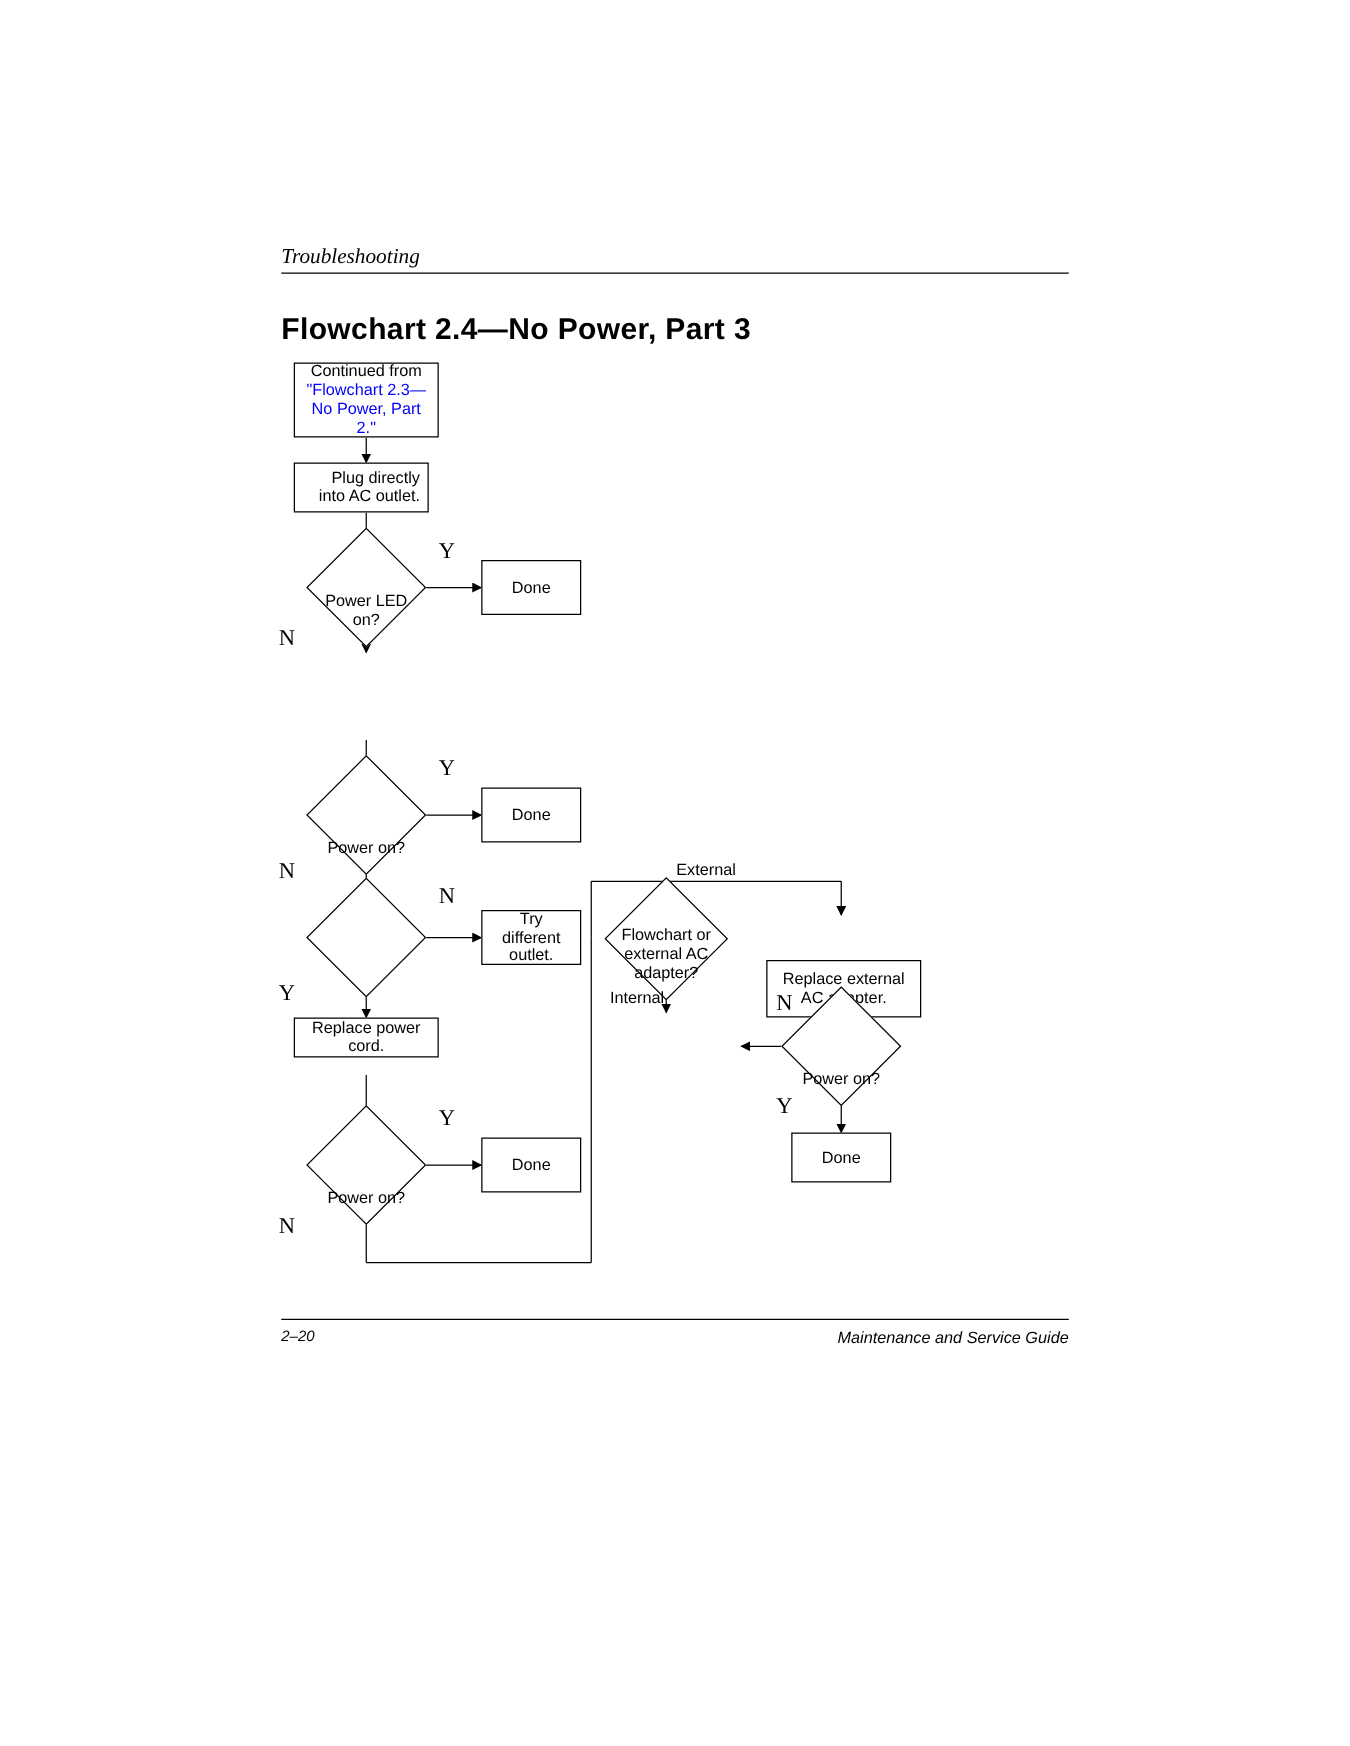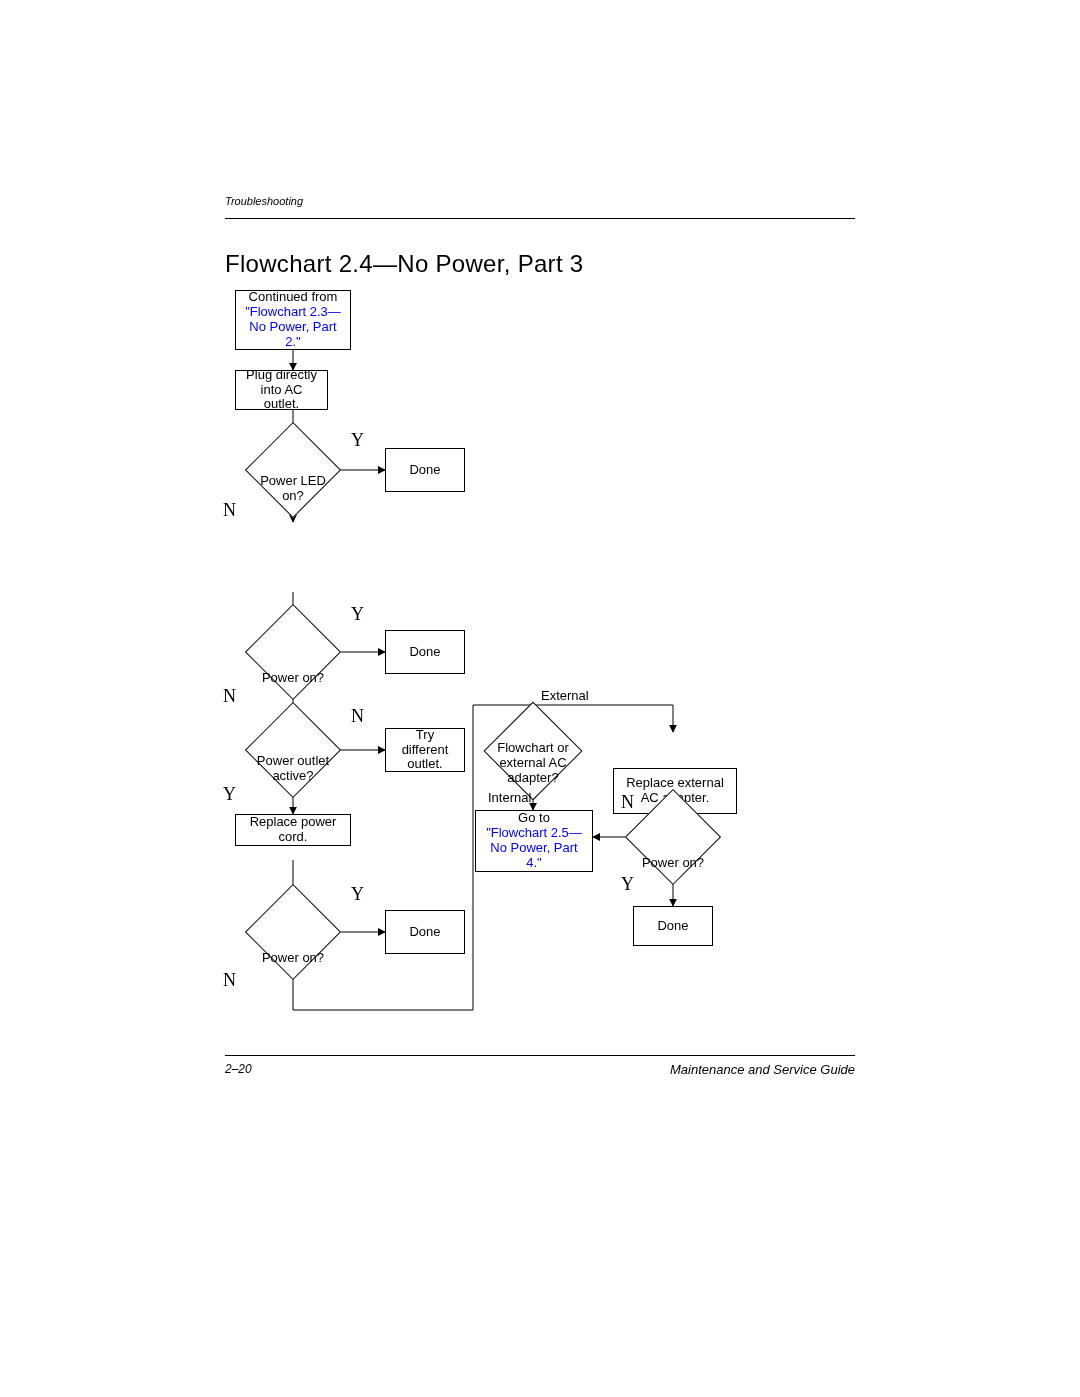--- a/index.html
+++ b/index.html
@@ -12,25 +12,26 @@
     color: #000;
   }
   .rule {
     position: absolute;
     height: 1px;
     background: #000;
   }
   .header-label {
     position: absolute;
     font-style: italic;
-    font-size: 11px;
+    font-size: 17px;
+    font-family: Liberation Serif, serif;
   }
   .title {
     position: absolute;
-    font-weight: normal;
+    font-weight: bold;
     font-size: 24px;
     letter-spacing: .3px;
   }
   .footer-page {
     position: absolute;
     font-style: italic;
     font-size: 12px;
   }
   .footer-guide {
     position: absolute;
@@ -150,21 +151,21 @@
     <line x1="392" y1="547" x2="360" y2="547" stroke="#000" stroke-width="1" marker-end="url(#arr)"></line>
   </svg>
 
   <div class="node-rect z1" style="left:2px; top:0px; width:116px; height:60px;">
     <span>
       <span>Continued from</span><br>
       <span class="link">"Flowchart 2.3—No Power, Part 2."</span>
     </span>
   </div>
 
-  <div class="node-rect z1" style="left:2px; top:80px; width:93px; height:40px;">
+  <div class="node-rect z1" style="left:2px; top:80px; width:108px; height:40px;text-align:right;">
     <span>Plug directly into AC outlet.</span>
   </div>
 
   <div class="diamond-shape z1" style="left:26px; top:146px; width:68px; height:68px;"></div>
   <div class="diamond-text" style="left:12px; top:146px; width:96px; height:68px;">
       <span>Power LED on?</span>
     </div>
   <div class="lbl" style="left:118px; top:140px;">Y</div>
   <div class="lbl" style="left:-10px; top:210px;">N</div>
 
@@ -178,23 +179,20 @@
       <span>Power on?</span>
     </div>
   <div class="lbl" style="left:118px; top:314px;">Y</div>
   <div class="lbl" style="left:-10px; top:396px;">N</div>
 
   <div class="node-rect z1" style="left:152px; top:340px; width:80px; height:44px;">
       <span>Done</span>
     </div>
 
   <div class="diamond-shape z1" style="left:26px; top:426px; width:68px; height:68px;"></div>
-  <div class="diamond-text" style="left:12px; top:426px; width:96px; height:68px;">
-      <span>Power outlet active?</span>
-    </div>
   <div class="lbl" style="left:118px; top:416px;">N</div>
   <div class="lbl" style="left:-10px; top:494px;">Y</div>
 
   <div class="node-rect z1" style="left:152px; top:438px; width:80px; height:44px;">
       <span>Try different outlet.</span>
     </div>
 
   <div class="node-rect z1" style="left:2px; top:524px; width:116px; height:32px;">
       <span>Replace power cord.</span>
     </div>
@@ -214,26 +212,20 @@
   <div class="diamond-text" style="left:250px; top:426px; width:100px; height:70px;">
       <span>Flowchart or external AC adapter?</span>
     </div>
   <div class="plain" style="left:308px; top:398px;">External</div>
   <div class="plain" style="left:255px; top:500px;">Internal</div>
 
   <div class="node-rect z1" style="left:380px; top:442px; width:124px; height:46px;margin-top:36px;">
       <span>Replace external AC adapter.</span>
     </div>
 
-  <div class="node-rect z1" style="left:242px; top:520px; width:118px; height:62px;">
-    <span>
-      <span>Go to</span><br>
-      <span class="link">"Flowchart 2.5—No Power, Part 4."</span>
-    </span>
-  </div>
 
   <div class="diamond-shape z1" style="left:406px; top:513px; width:68px; height:68px;"></div>
   <div class="diamond-text" style="left:392px; top:513px; width:96px; height:68px;">
       <span>Power on?</span>
     </div>
   <div class="lbl" style="left:388px; top:502px;">N</div>
   <div class="lbl" style="left:388px; top:584px;">Y</div>
 
   <div class="node-rect z1" style="left:400px; top:616px; width:80px; height:40px;">
       <span>Done</span>

